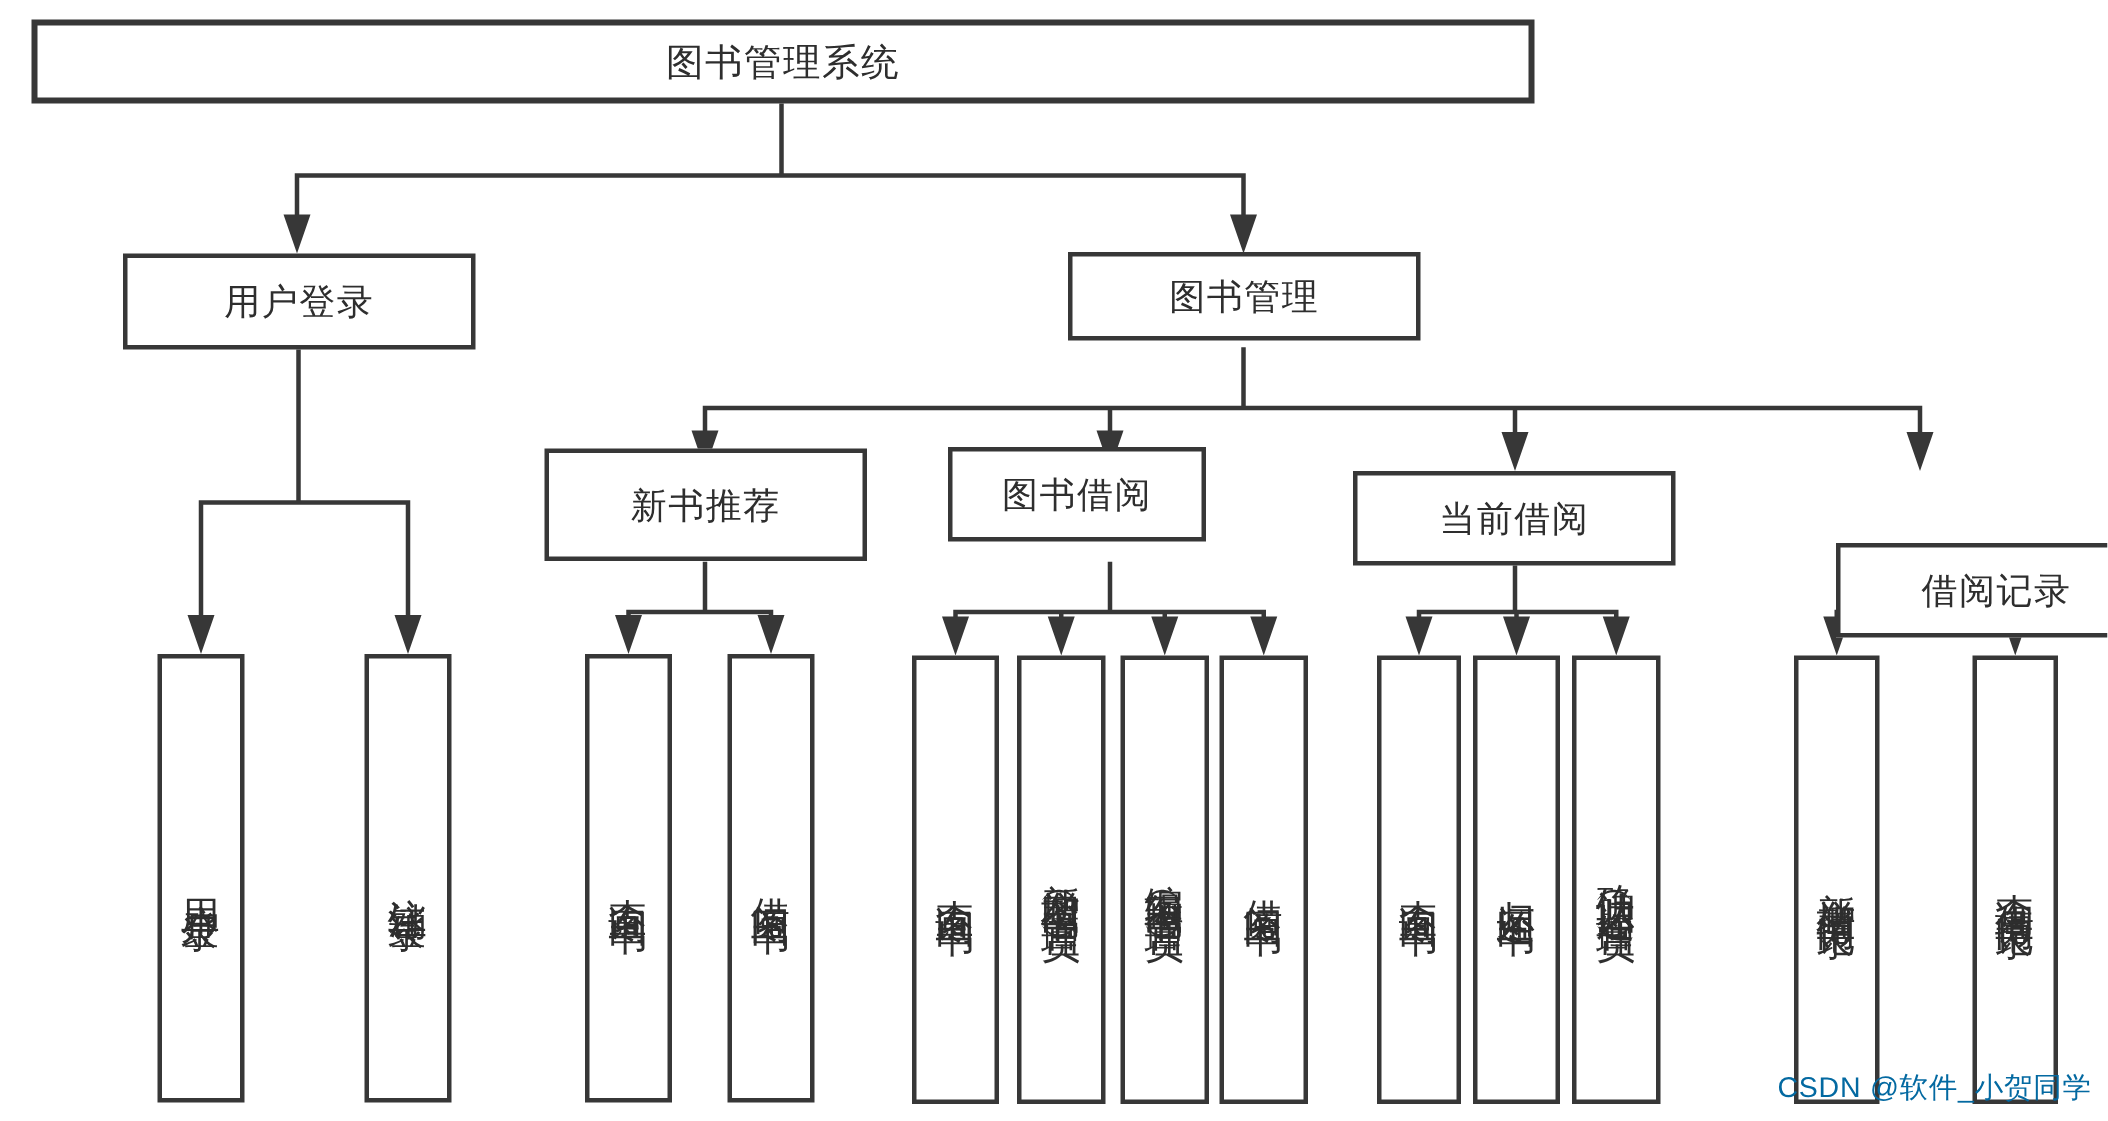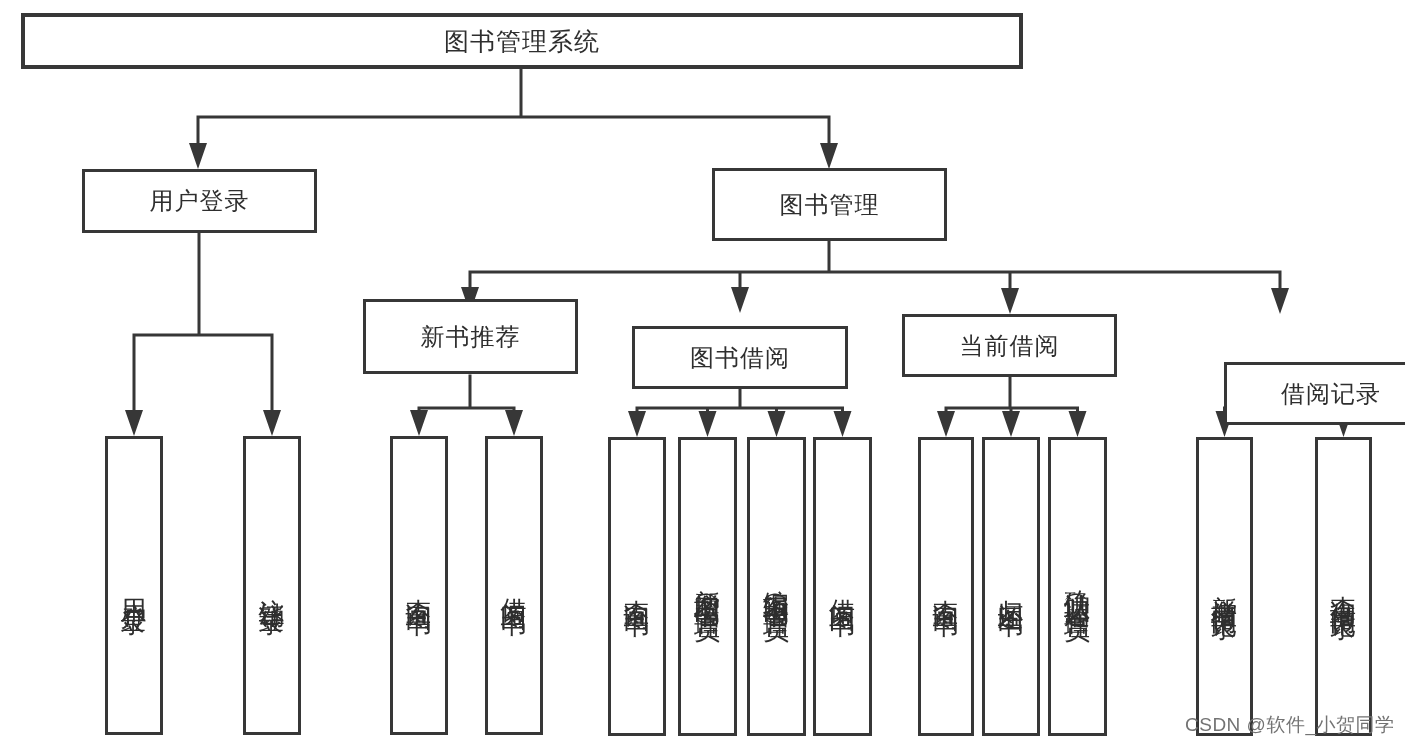--- a/index.html
+++ b/index.html
@@ -14,21 +14,21 @@
     color:#2e2e2e;text-align:center;z-index:2;
   }
   .root{border-width:4px;font-size:25px;letter-spacing:1px;font-family:Liberation Mono, monospace;}
   .hnode{font-size:24px;letter-spacing:1px;}
   .vnode{
     font-size:26px;line-height:1.0;letter-spacing:4px;
     writing-mode:vertical-rl;text-orientation:mixed;
   }
   .watermark{
     position:absolute;left:1185px;top:712px;z-index:5;
-    font-size:19px;letter-spacing:0.5px;color:#737373;white-space:nowrap;
+    font-size:19px;letter-spacing:0.5px;color:#0369a1;white-space:nowrap;
   }
 </style>
 </head>
 <body>
 
 <div class="canvas">
 
   <svg class="wires" viewBox="0 0 1405 747" xmlns="http://www.w3.org/2000/svg">
     <path fill="none" stroke="#373737" stroke-width="3" stroke-linecap="square" d="
       M521 69 V117  M198 117 H829  M198 117 V145  M829 117 V145
@@ -47,24 +47,24 @@
       M637 437 l-9 -26 h18 z   M707.5 437 l-9 -26 h18 z
       M776.5 437 l-9 -26 h18 z M842.5 437 l-9 -26 h18 z
       M946 437 l-9 -26 h18 z   M1011 437 l-9 -26 h18 z
       M1077.5 437 l-9 -26 h18 z
       M1224.5 437 l-9 -26 h18 z M1343.5 437 l-9 -26 h18 z"></path>
   </svg>
 
   <div class="node root" style="left:21px;top:13px;width:1002px;height:56px;">图书管理系统</div>
 
   <div class="node hnode" style="left:82px;top:169px;width:235px;height:64px;">用户登录</div>
-  <div class="node hnode" style="left:712px;top:168px;width:235px;height:73px;">图书管理</div>
+  <div class="node hnode" style="left:712px;top:168px;width:235px;height:59px;">图书管理</div>
 
   <div class="node hnode" style="left:363px;top:299px;width:215px;height:75px;">新书推荐</div>
-  <div class="node hnode" style="left:632px;top:326px;width:216px;height:63px;">图书借阅</div>
+  <div class="node hnode" style="left:632px;top:298px;width:172px;height:63px;">图书借阅</div>
   <div class="node hnode" style="left:902px;top:314px;width:215px;height:63px;font-family:Liberation Serif, serif;">当前借阅</div>
   <div class="node hnode" style="left:1224px;top:314px;width:214px;height:63px;margin-top:48px;">借阅记录</div>
 
   <div class="node vnode" style="left:105px;top:436px;width:58px;height:299px;">用户登录</div>
   <div class="node vnode" style="left:243px;top:436px;width:58px;height:299px;">注销登录</div>
 
   <div class="node vnode" style="left:390px;top:436px;width:58px;height:299px;">查询图书</div>
   <div class="node vnode" style="left:485px;top:436px;width:58px;height:299px;">借阅图书</div>
 
   <div class="node vnode" style="left:608px;top:437px;width:58px;height:299px;">查询图书</div>

